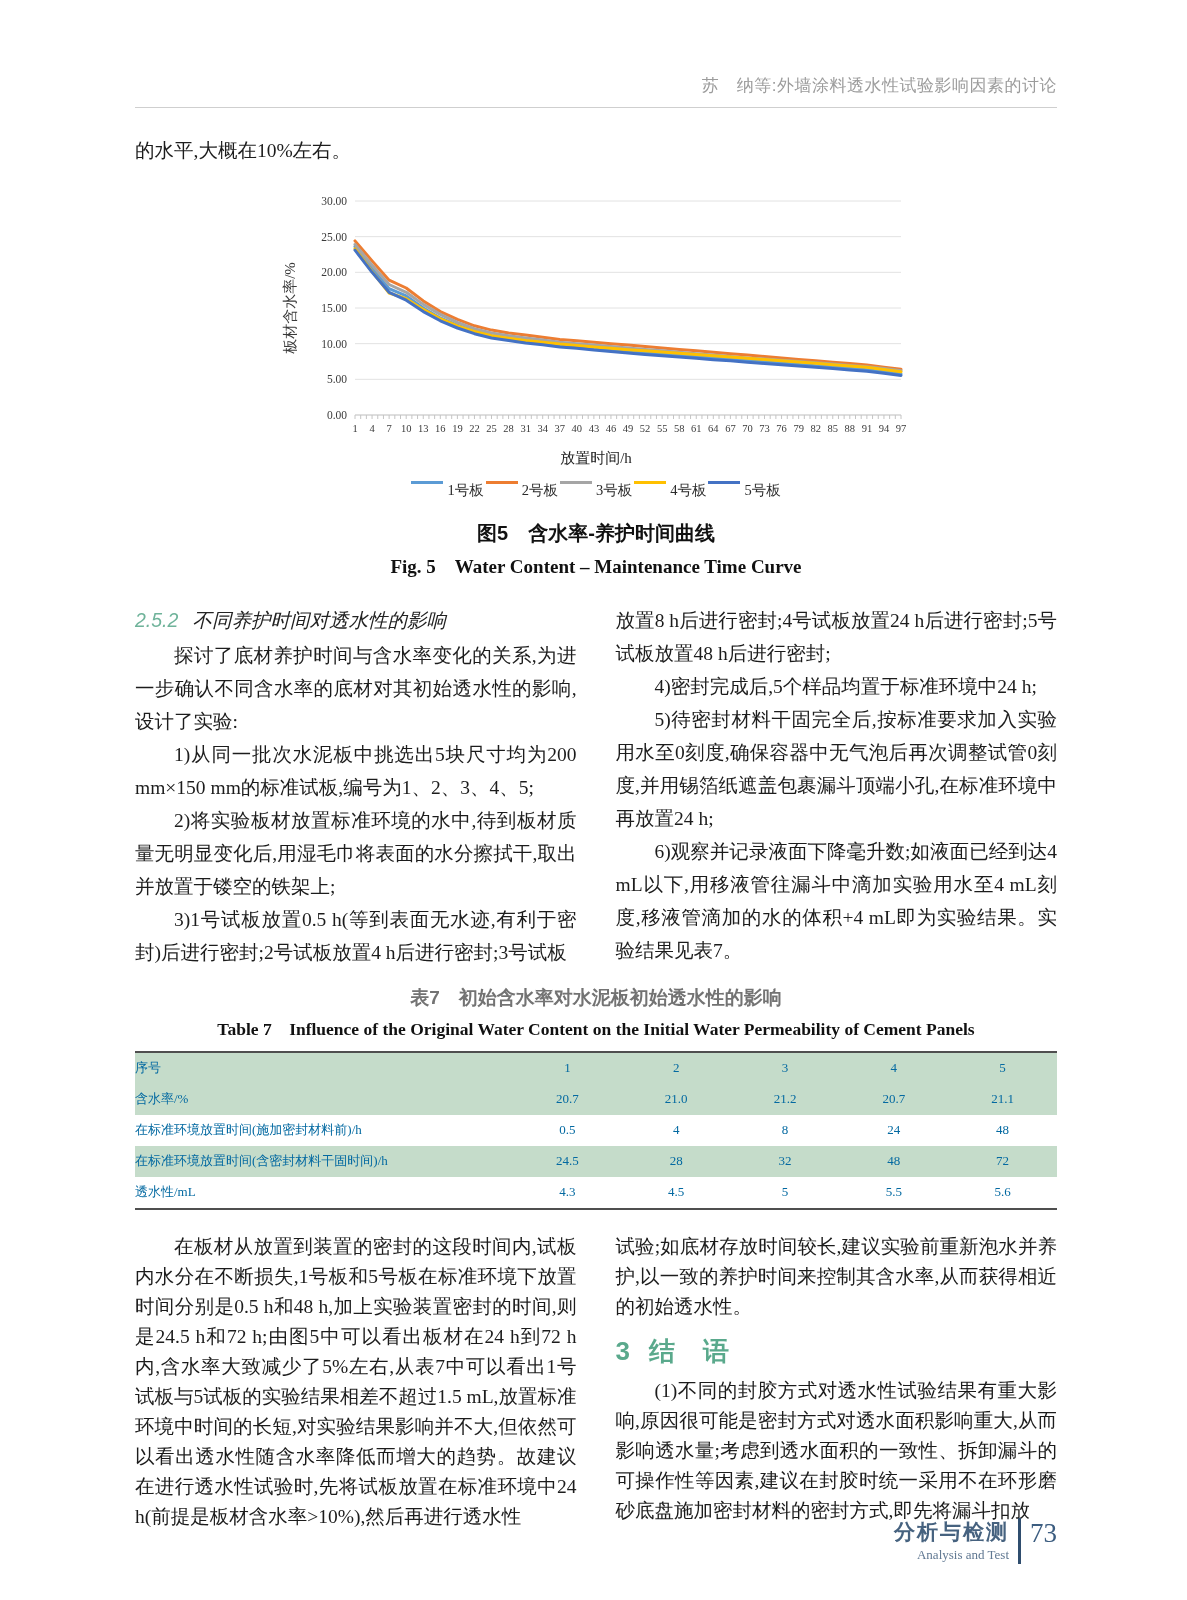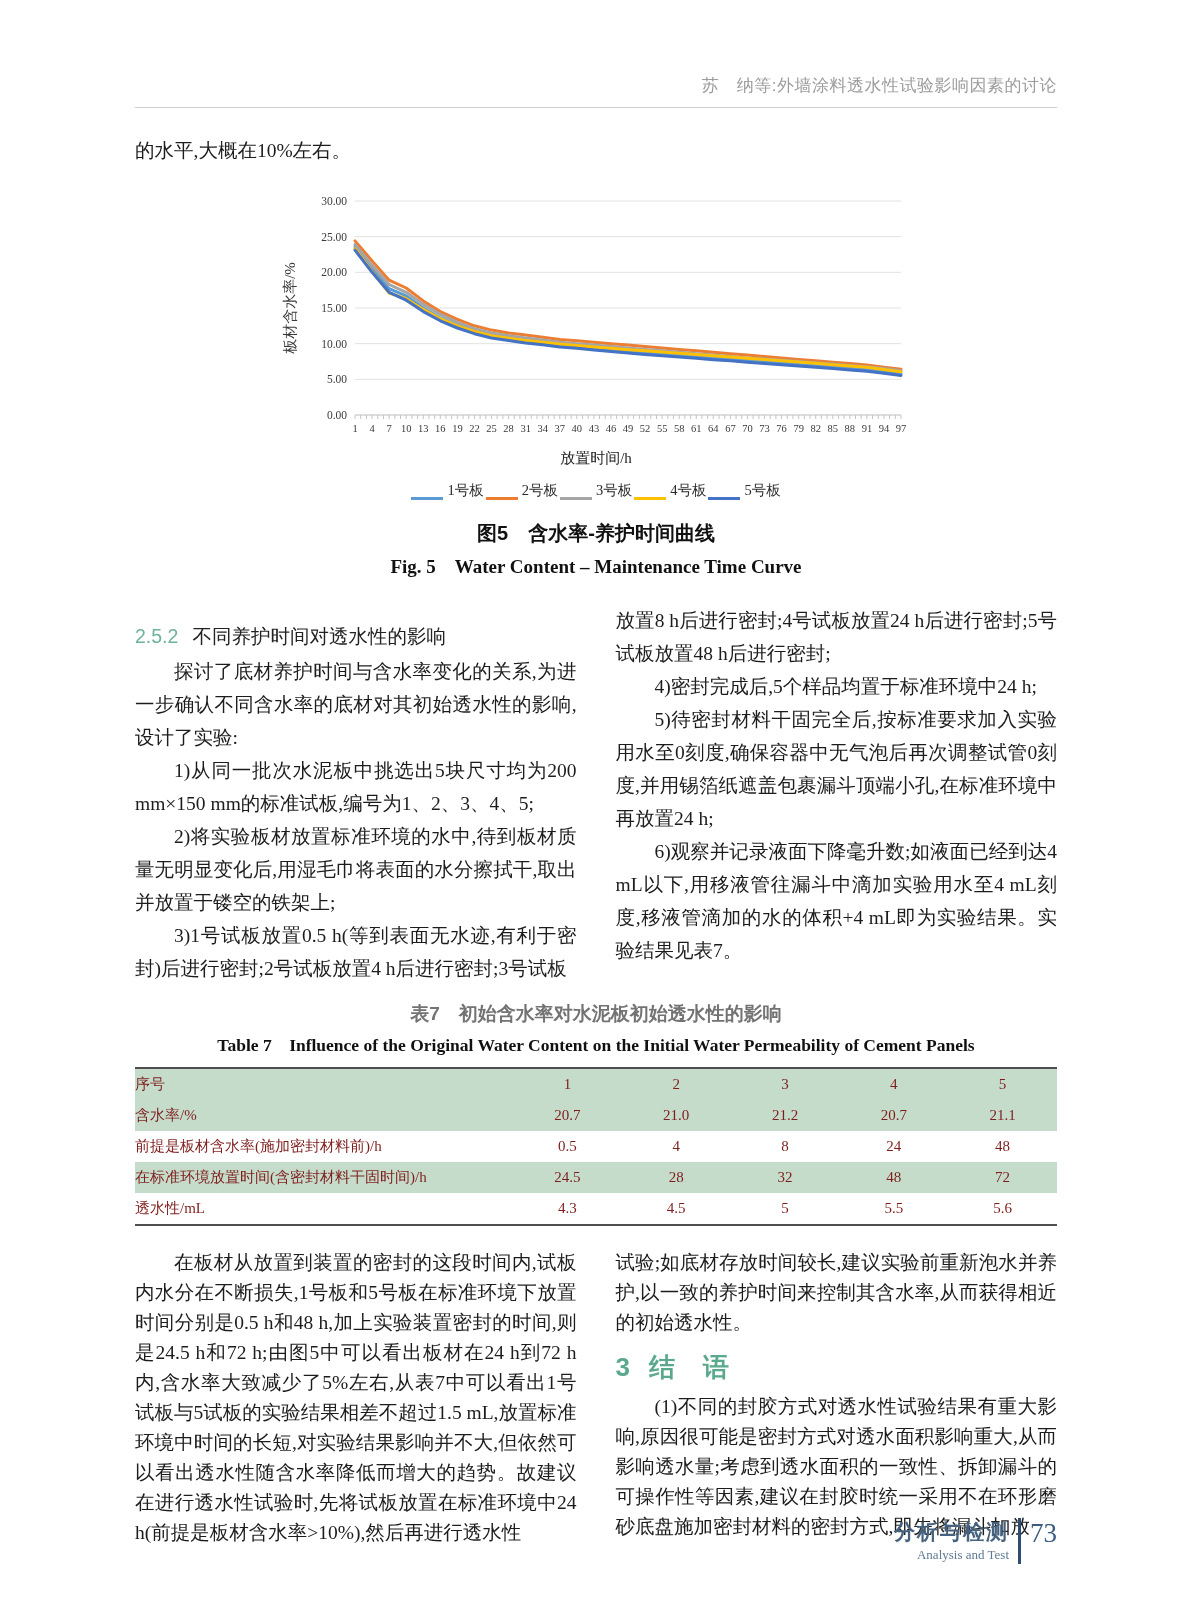--- a/index.html
+++ b/index.html
@@ -34,58 +34,59 @@
   .axisline{stroke:#bdbdbd;stroke-width:1;}
   .minortick{stroke:#c4c4c4;stroke-width:1;}
   .ytick{font-family:"Liberation Serif","DejaVu Serif",serif;font-size:11.5px;fill:#3a3a3a;text-anchor:end;}
   .xtick{font-family:"Liberation Serif","DejaVu Serif",serif;font-size:10.5px;fill:#3a3a3a;text-anchor:middle;}
   .ylab{font-family:"Liberation Serif","DejaVu Serif",serif;font-size:15px;fill:#3a3a3a;text-anchor:middle;}
   .chart-xlabel{font-size:15px;margin-top:0px;}
   .chart-legend{
     display:flex;justify-content:center;align-items:center;
     margin-top:13px;font-size:14.5px;color:#2a2a2a;
   }
-  .legend-item{display:flex;align-items:flex-end;margin:0 1px;}
+  .legend-item{display:flex;align-items:flex-start;margin:0 1px;}
   .legend-swatch{width:32px;height:3px;margin-right:4px;display:inline-block;}
 
   .fig-caption-cn{
     margin-top:20px;text-align:center;
     font-family:"Liberation Sans","DejaVu Sans",sans-serif;
     font-weight:700;font-size:20px;color:#111;
   }
   .fig-caption-en{
     margin-top:7px;text-align:center;
     font-weight:700;font-size:19px;color:#111;
   }
 
   
   .columns{display:flex;gap:39px;margin-top:24px;}
   .col{width:442px;font-size:19.5px;line-height:33px;text-align:justify;}
   .col p{margin:0;}
   .ind{text-indent:2em;}
   .sec-head{
     font-family:"Liberation Sans","DejaVu Sans",sans-serif;
     font-size:19.5px;font-weight:500;color:#222;
-    margin:16px 0 2px 0;
+    margin:0 0 2px 0;
+    font-style:italic;
   }
   .sec-num{color:#6fb39a;margin-right:14px;}
 
   
   .table-block{margin-top:16px;}
   .table-caption-cn{
     text-align:center;font-family:"Liberation Sans","DejaVu Sans",sans-serif;
     font-weight:700;font-size:19px;color:#737373;
   }
   .table-caption-en{
     text-align:center;font-weight:700;font-size:17.5px;color:#111;margin-top:6px;
   }
   table.t7{
     width:100%;border-collapse:collapse;margin-top:10px;
     border-top:2px solid #4f4f4f;border-bottom:2px solid #4f4f4f;
-    font-size:15px;color:#7f1d1d;
+    font-size:13px;color:#0369a1;
   }
   table.t7 td{height:31px;padding:0;}
   td.lab{text-align:left;padding-left:13px;width:41%;}
   td.num{text-align:center;width:11.8%;}
   tr.stripe{background:#c5dcca;}
   .ital{font-style:italic;}
 
   
   .columns.bottom{margin-top:22px;}
   .columns.bottom .col{line-height:30px;}
@@ -333,21 +334,21 @@
           </tr>
           <tr class="stripe">
             <td class="lab">含水率/%</td>
             <td class="num">20.7</td>
             <td class="num">21.0</td>
             <td class="num">21.2</td>
             <td class="num">20.7</td>
             <td class="num">21.1</td>
           </tr>
           <tr>
-            <td class="lab">前提是板材含水率(施加密封材料前)/h</td>
+            <td class="lab">在标准环境放置时间(施加密封材料前)/h</td>
             <td class="num">0.5</td>
             <td class="num">4</td>
             <td class="num">8</td>
             <td class="num">24</td>
             <td class="num">48</td>
           </tr>
           <tr class="stripe">
             <td class="lab">在标准环境放置时间(含密封材料干固时间)/h</td>
             <td class="num">24.5</td>
             <td class="num">28</td>

